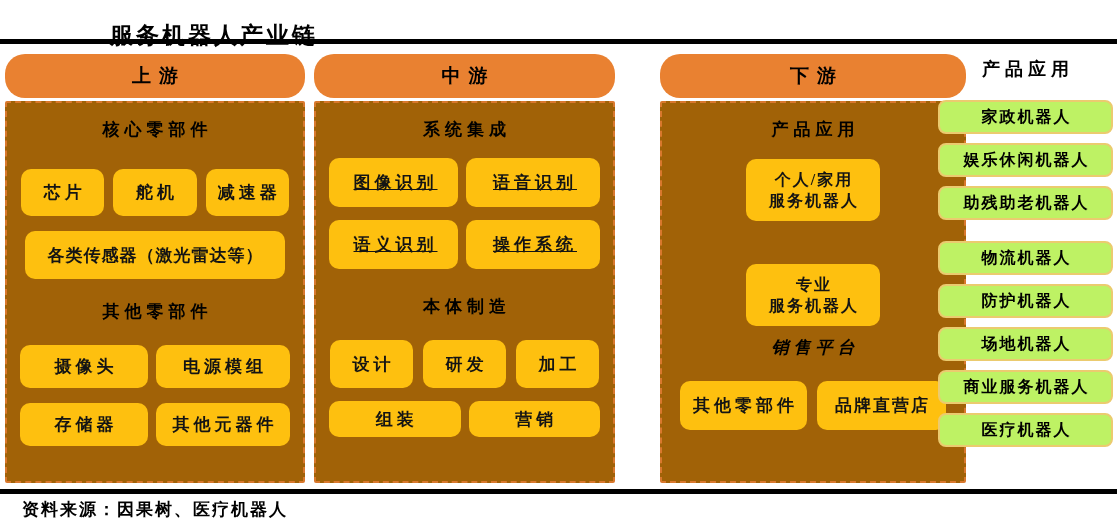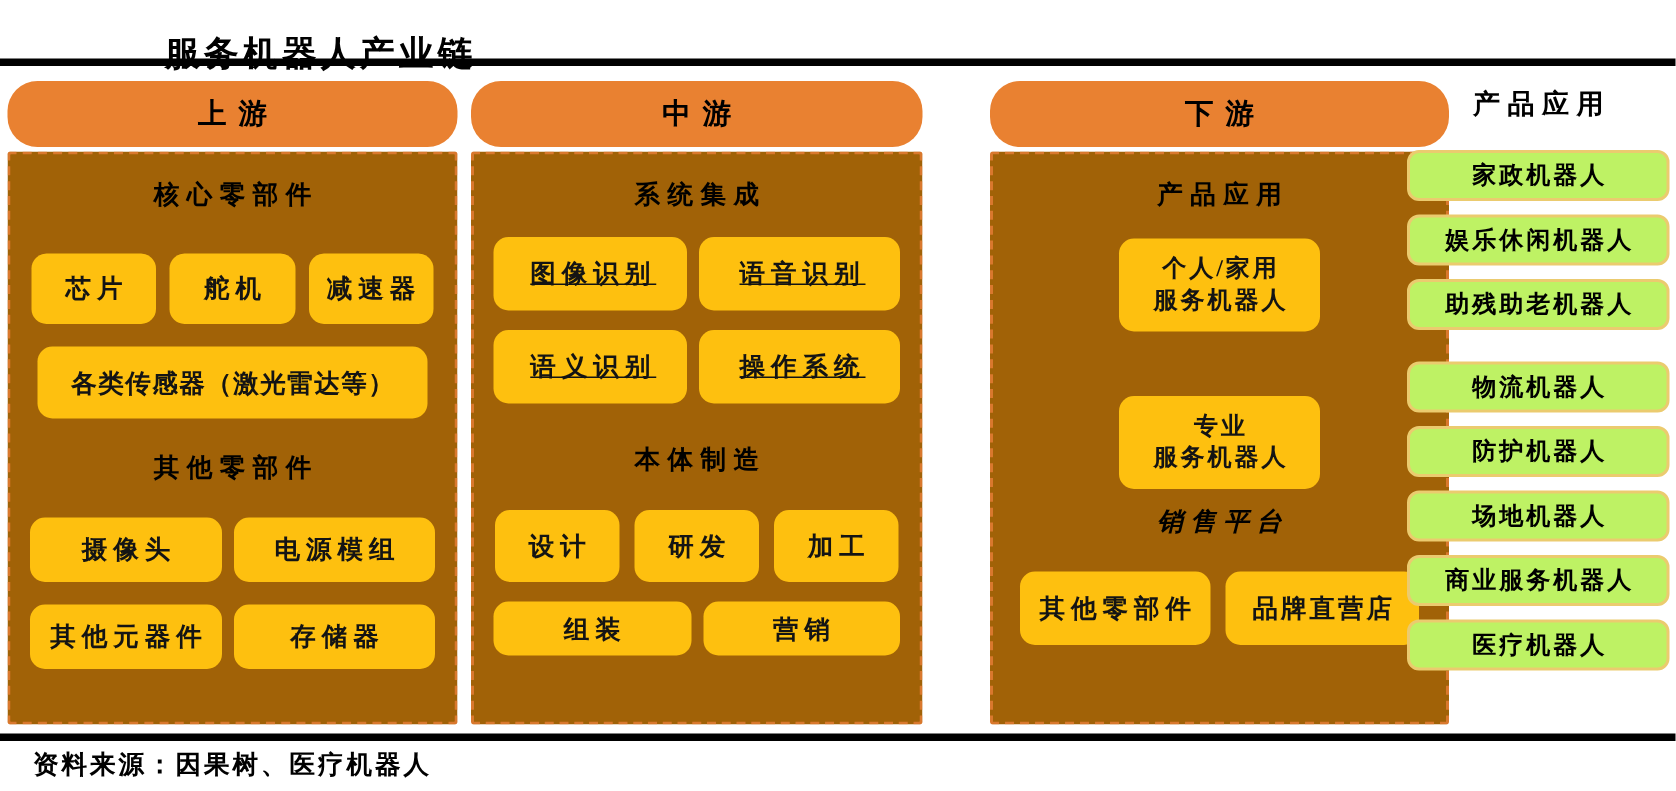--- a/index.html
+++ b/index.html
@@ -99,22 +99,22 @@
     <div class="row up-row1">
       <div class="ybox">芯片</div>
       <div class="ybox">舵机</div>
       <div class="ybox">减速器</div>
     </div>
     <div class="ybox ybox-wide">各类传感器（激光雷达等）</div>
     <div class="sec-title up-title2">其他零部件</div>
     <div class="up-grid">
       <div class="ybox">摄像头</div>
       <div class="ybox">电源模组</div>
+      <div class="ybox">存储器</div>
       <div class="ybox">其他元器件</div>
-      <div class="ybox">存储器</div>
     </div>
   </div>
 </div>
 
 <div class="col col-midstream">
   <div class="col-header">中游</div>
   <div class="col-body">
     <div class="sec-title" style="margin-top:15px">系统集成</div>
     <div class="mid-grid1">
       <div class="ybox">图像识别</div>

